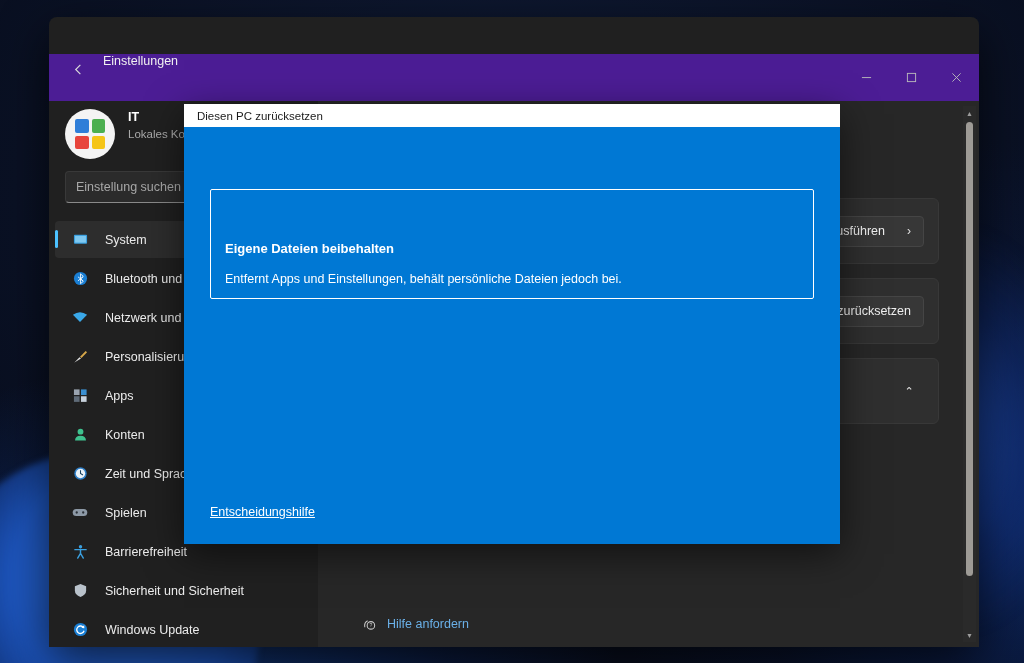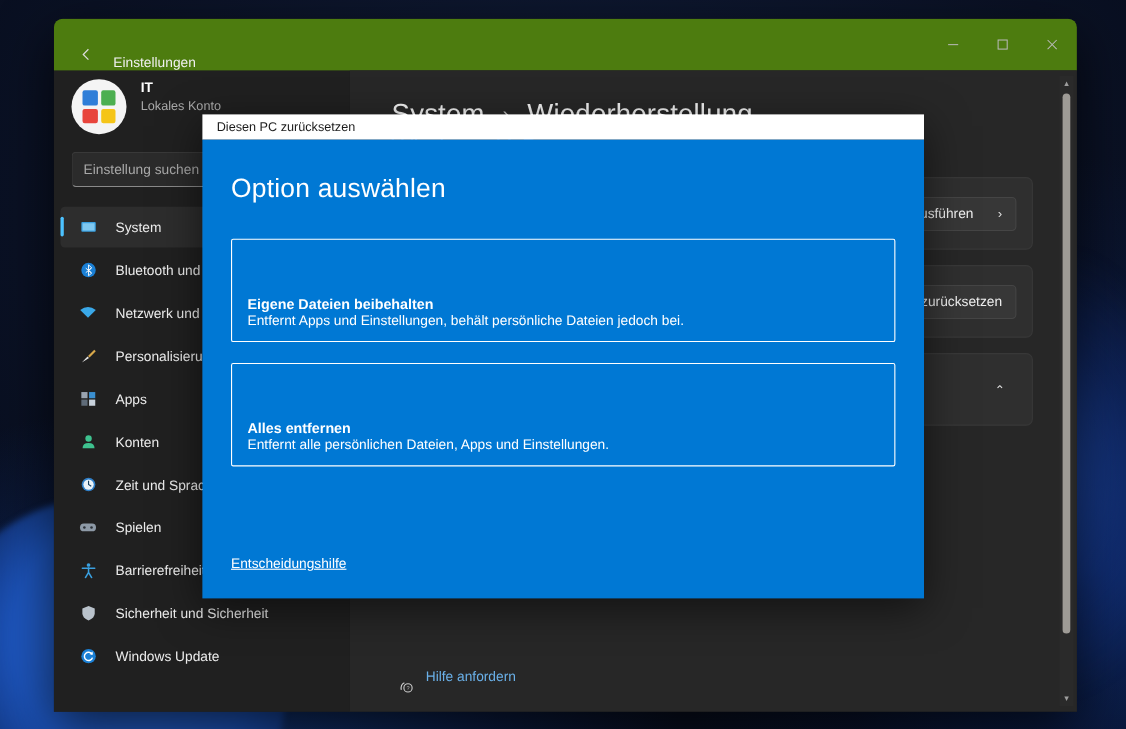--- a/index.html
+++ b/index.html
@@ -44,24 +44,25 @@
     background: #202020;
     border-radius: 8px 8px 0 0;
     overflow: hidden;
     box-shadow: 0 16px 48px rgba(0,0,0,0.7);
     display: flex; flex-direction: column;
   }
 
   
   #titlebar {
     height: 47px;
-    background: #4d7c0f;
-    display: flex; align-items: flex-end;
+    background: #4c1d95;
+    display: flex; align-items: flex-start;
     flex: none;
     position: relative;
+    margin-top: 37px;
   }
   #back-button {
     width: 34px; height: 30px;
     margin-left: 12px;
     display: flex; align-items: center; justify-content: center;
     border-radius: 4px;
     color: #d8d8d8;
   }
   #back-button svg { display: block; }
   #app-title {
@@ -211,21 +212,21 @@
     width: 30px; height: 30px;
     display: flex; align-items: center; justify-content: center;
     color: #e6e6e6; font-size: 11px;
   }
 
   #footer-links {
     position: absolute;
     left: 38px; bottom: 8px;
   }
   .flink {
-    display: flex; 
+    display: flex; align-items: center;
     height: 31px;
     color: #6ab0e8; font-size: 12.5px;
   }
   .flink .ficon {
     width: 26px; flex: none;
     display: flex; align-items: center; justify-content: center;
     color: #cfcfcf; font-size: 13px;
   }
   .flink .ftext { margin-left: 5px; }
 
@@ -274,21 +275,21 @@
   }
   #dlg-options { margin-top: 31px; }
   .dlg-option {
     border: 1px solid #ffffff;
     border-radius: 2px;
     padding: 11px 14px 12px 14px;
     margin-bottom: 19px;
     cursor: default;
   }
   .opt-title { font-size: 13px; color: #ffffff; font-weight: bold; margin-top: 40px; }
-  .opt-desc { font-size: 12.5px; color: #ffffff; margin-top: 0; }
+  .opt-desc { font-size: 12.5px; color: #ffffff; margin-top: 16px; }
 
   #dlg-footer {
     position: absolute;
     left: 26px; right: 26px; bottom: 25px;
     display: flex; align-items: flex-end; justify-content: space-between;
   }
   #dlg-help-link {
     font-size: 12.5px; color: #ffffff;
     text-decoration: underline;
   }
@@ -548,31 +549,26 @@
 </div>
 
 <div id="reset-dialog">
 
   <div id="dlg-titlebar">
     <span id="dlg-title">Diesen PC zurücksetzen</span>
   </div>
 
   <div id="dlg-body">
 
-    <div id="dlg-heading">Option auswählen</div>
 
     <div id="dlg-options">
       <div class="dlg-option">
         <div class="opt-title">Eigene Dateien beibehalten</div>
         <div class="opt-desc">Entfernt Apps und Einstellungen, behält persönliche Dateien jedoch bei.</div>
       </div>
-      <div class="dlg-option">
-        <div class="opt-title">Alles entfernen</div>
-        <div class="opt-desc">Entfernt alle persönlichen Dateien, Apps und Einstellungen.</div>
-      </div>
     </div>
 
     <div id="dlg-footer">
       <a id="dlg-help-link" href="#">Entscheidungshilfe</a>
     </div>
 
   </div>
 </div>
 
 </body></html>

